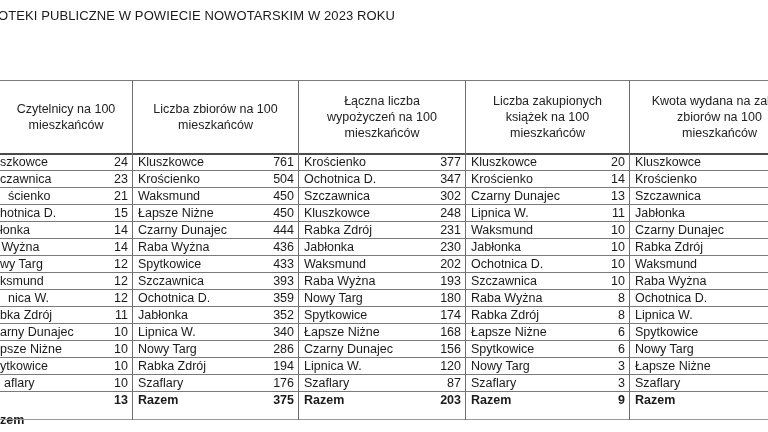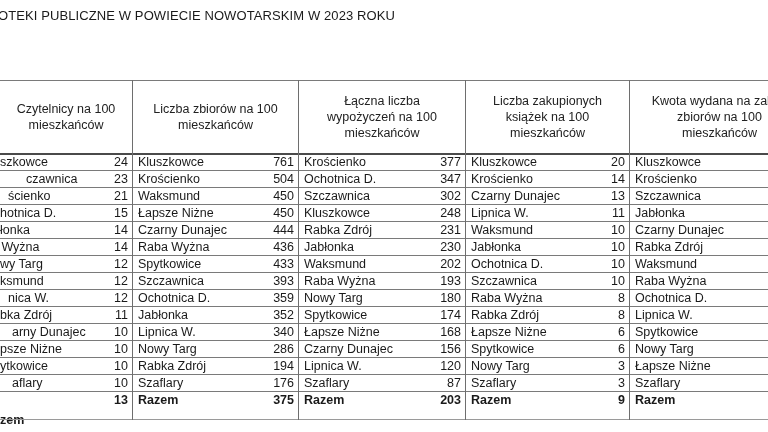--- a/index.html
+++ b/index.html
@@ -26,21 +26,21 @@
     <div class="col" style="left: 0px; width: 172px;">
       <div class="hdr">
         <span style="max-width: 120px; margin-left: 40px;">Czytelnicy na 100 mieszkańców</span>
       </div>
       <div class="rows">
         <div class="row">
           <span class="nm" style="left: 40px;">szkowce</span>
           <span class="vl">24</span>
         </div>
         <div class="row">
-          <span class="nm" style="left: 40px; padding-left: 26px;">czawnica</span>
+          <span class="nm" style="left: 40px;">czawnica</span>
           <span class="vl">23</span>
         </div>
         <div class="row">
           <span class="nm" style="left: 48px;">ścienko</span>
           <span class="vl">21</span>
         </div>
         <div class="row">
           <span class="nm" style="left: 40px;">hotnica D.</span>
           <span class="vl">15</span>
         </div>
@@ -62,33 +62,33 @@
         </div>
         <div class="row">
           <span class="nm" style="left: 48px;">nica W.</span>
           <span class="vl">12</span>
         </div>
         <div class="row">
           <span class="nm" style="left: 40px;">bka Zdrój</span>
           <span class="vl">11</span>
         </div>
         <div class="row">
-          <span class="nm" style="left: 52px;">arny Dunajec</span>
+          <span class="nm" style="left: 40px;">arny Dunajec</span>
           <span class="vl">10</span>
         </div>
         <div class="row">
           <span class="nm" style="left: 40px;">psze Niżne</span>
           <span class="vl">10</span>
         </div>
         <div class="row">
           <span class="nm" style="left: 40px;">ytkowice</span>
           <span class="vl">10</span>
         </div>
         <div class="row">
-          <span class="nm" style="left: 52px; text-align: right;">aflary</span>
+          <span class="nm" style="left: 44px; text-align: right;">aflary</span>
           <span class="vl">10</span>
         </div>
         <div class="row total">
           <span class="nm" style="left: 40px; margin-top: 20px;">zem</span>
           <span class="vl">13</span>
         </div>
       </div>
       <div class="bottom"></div>
     </div>
     <div class="col" style="left: 173px; width: 165px;">

